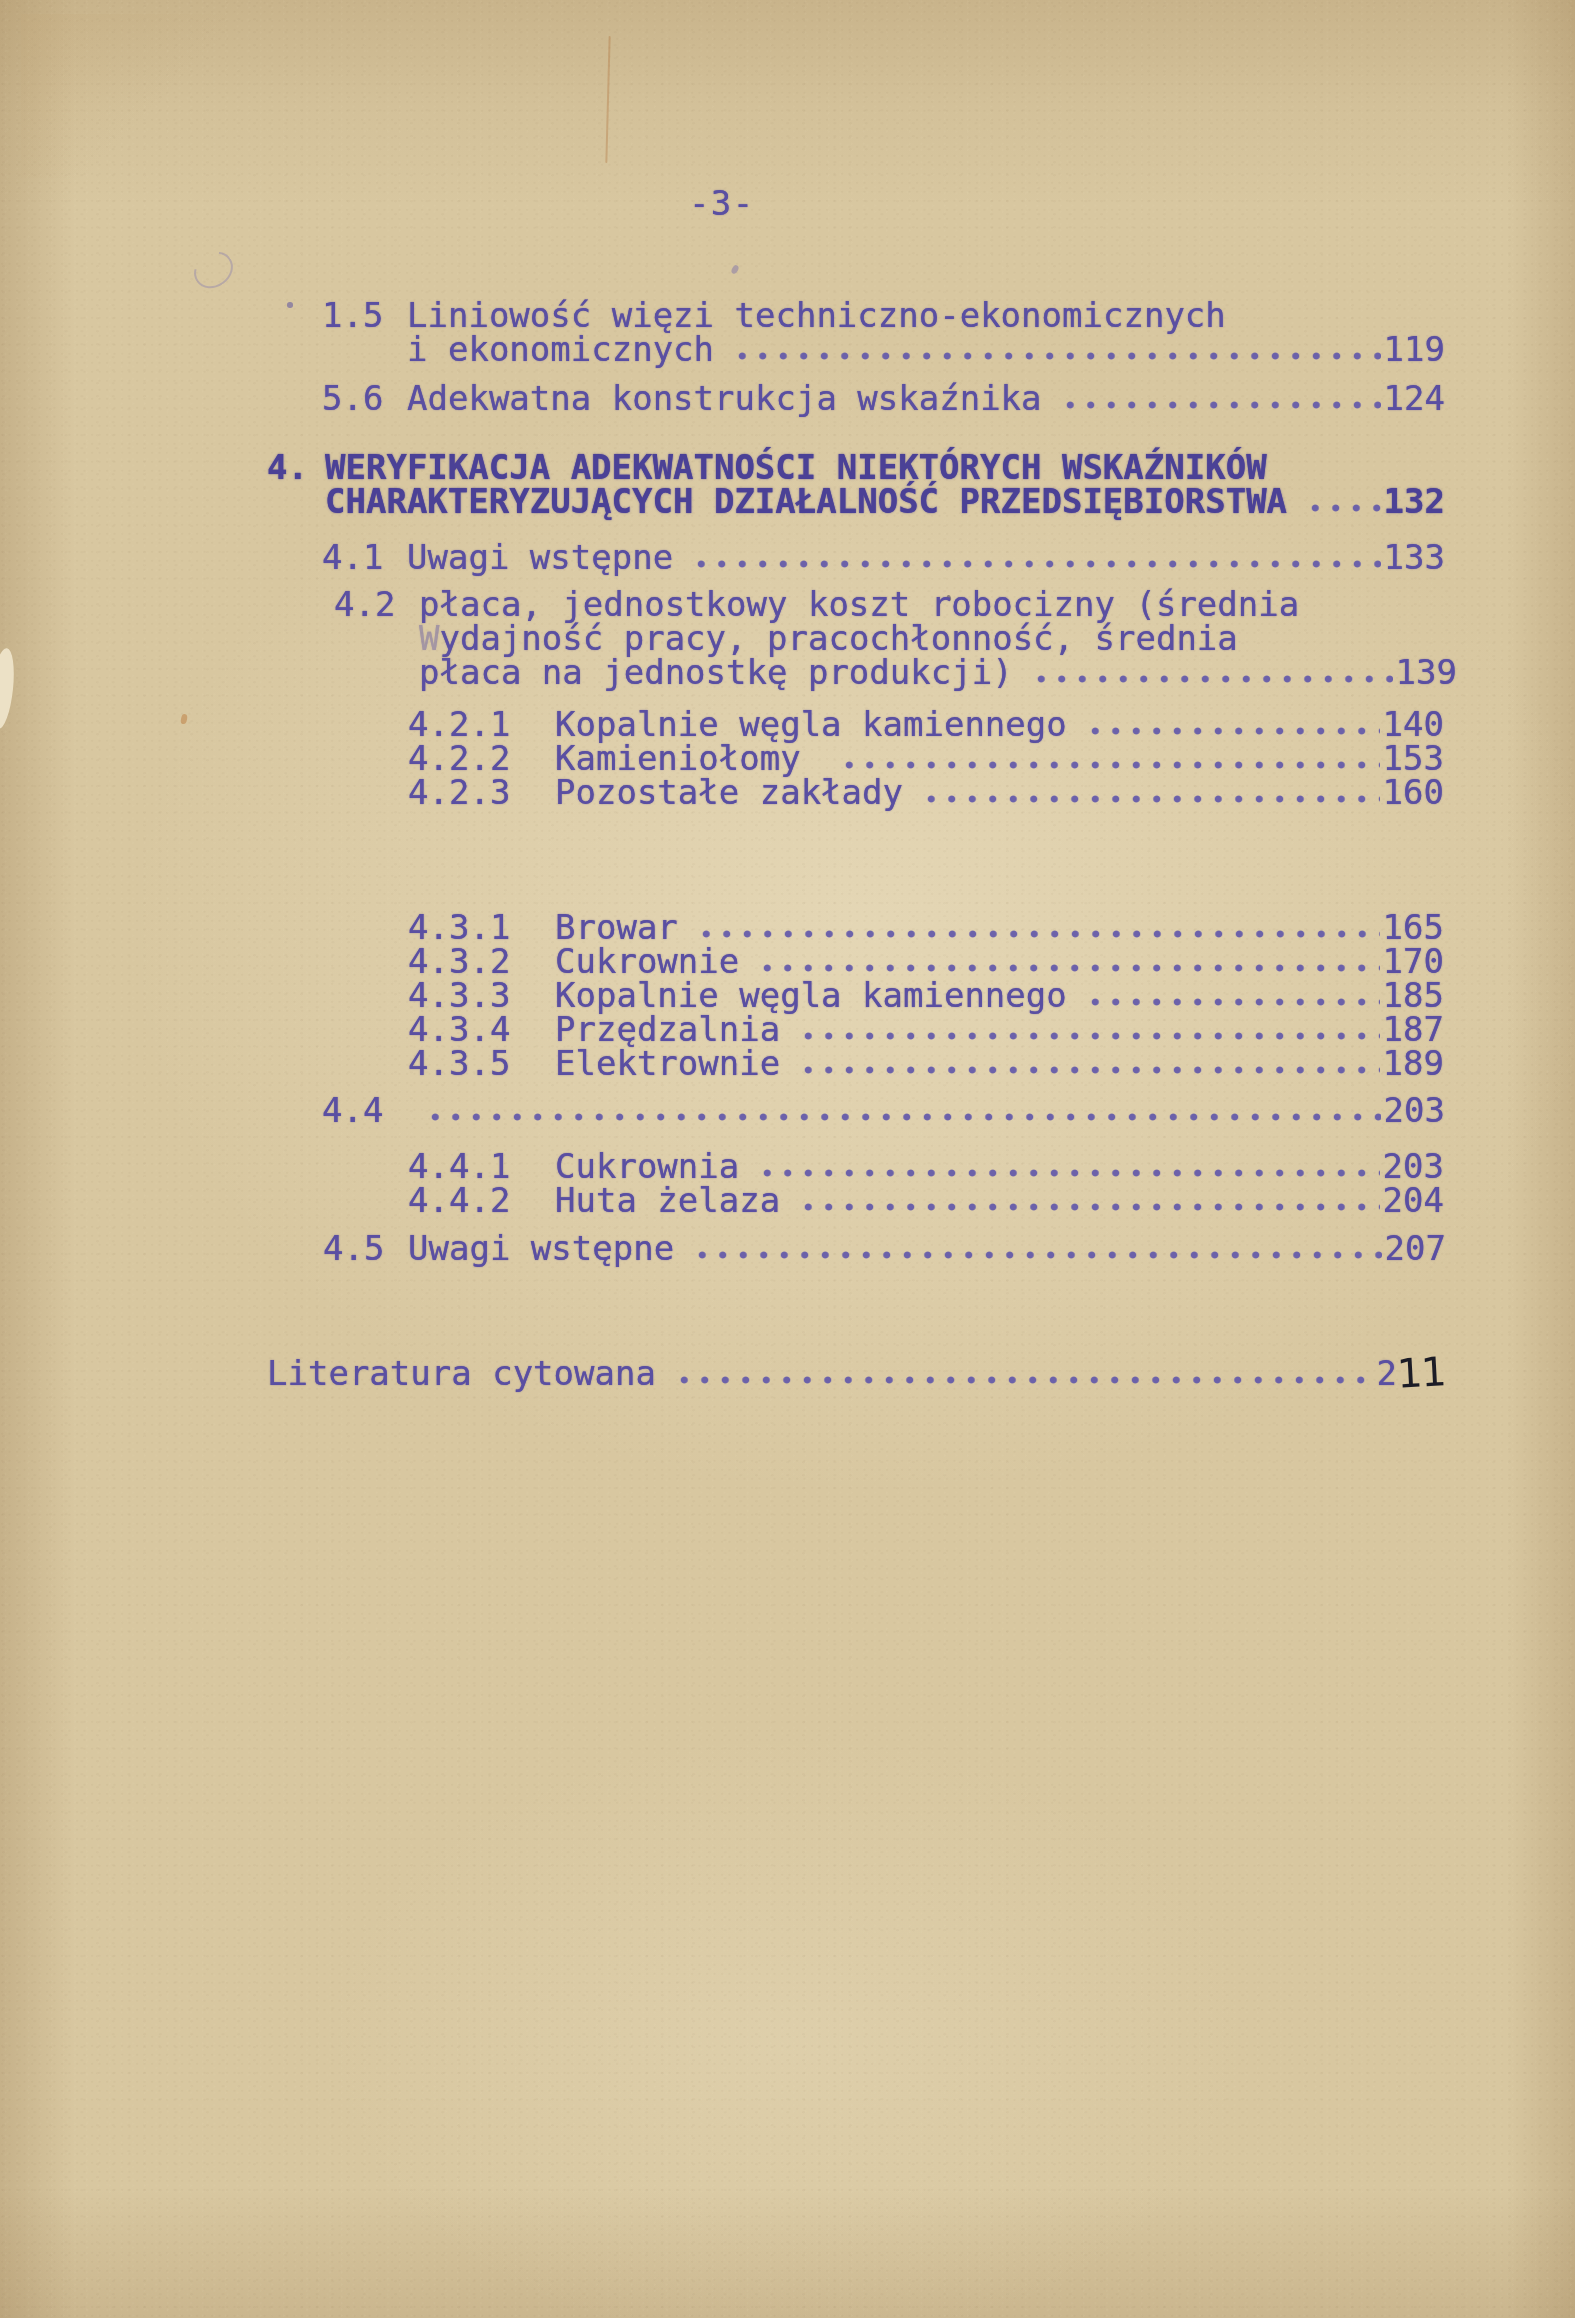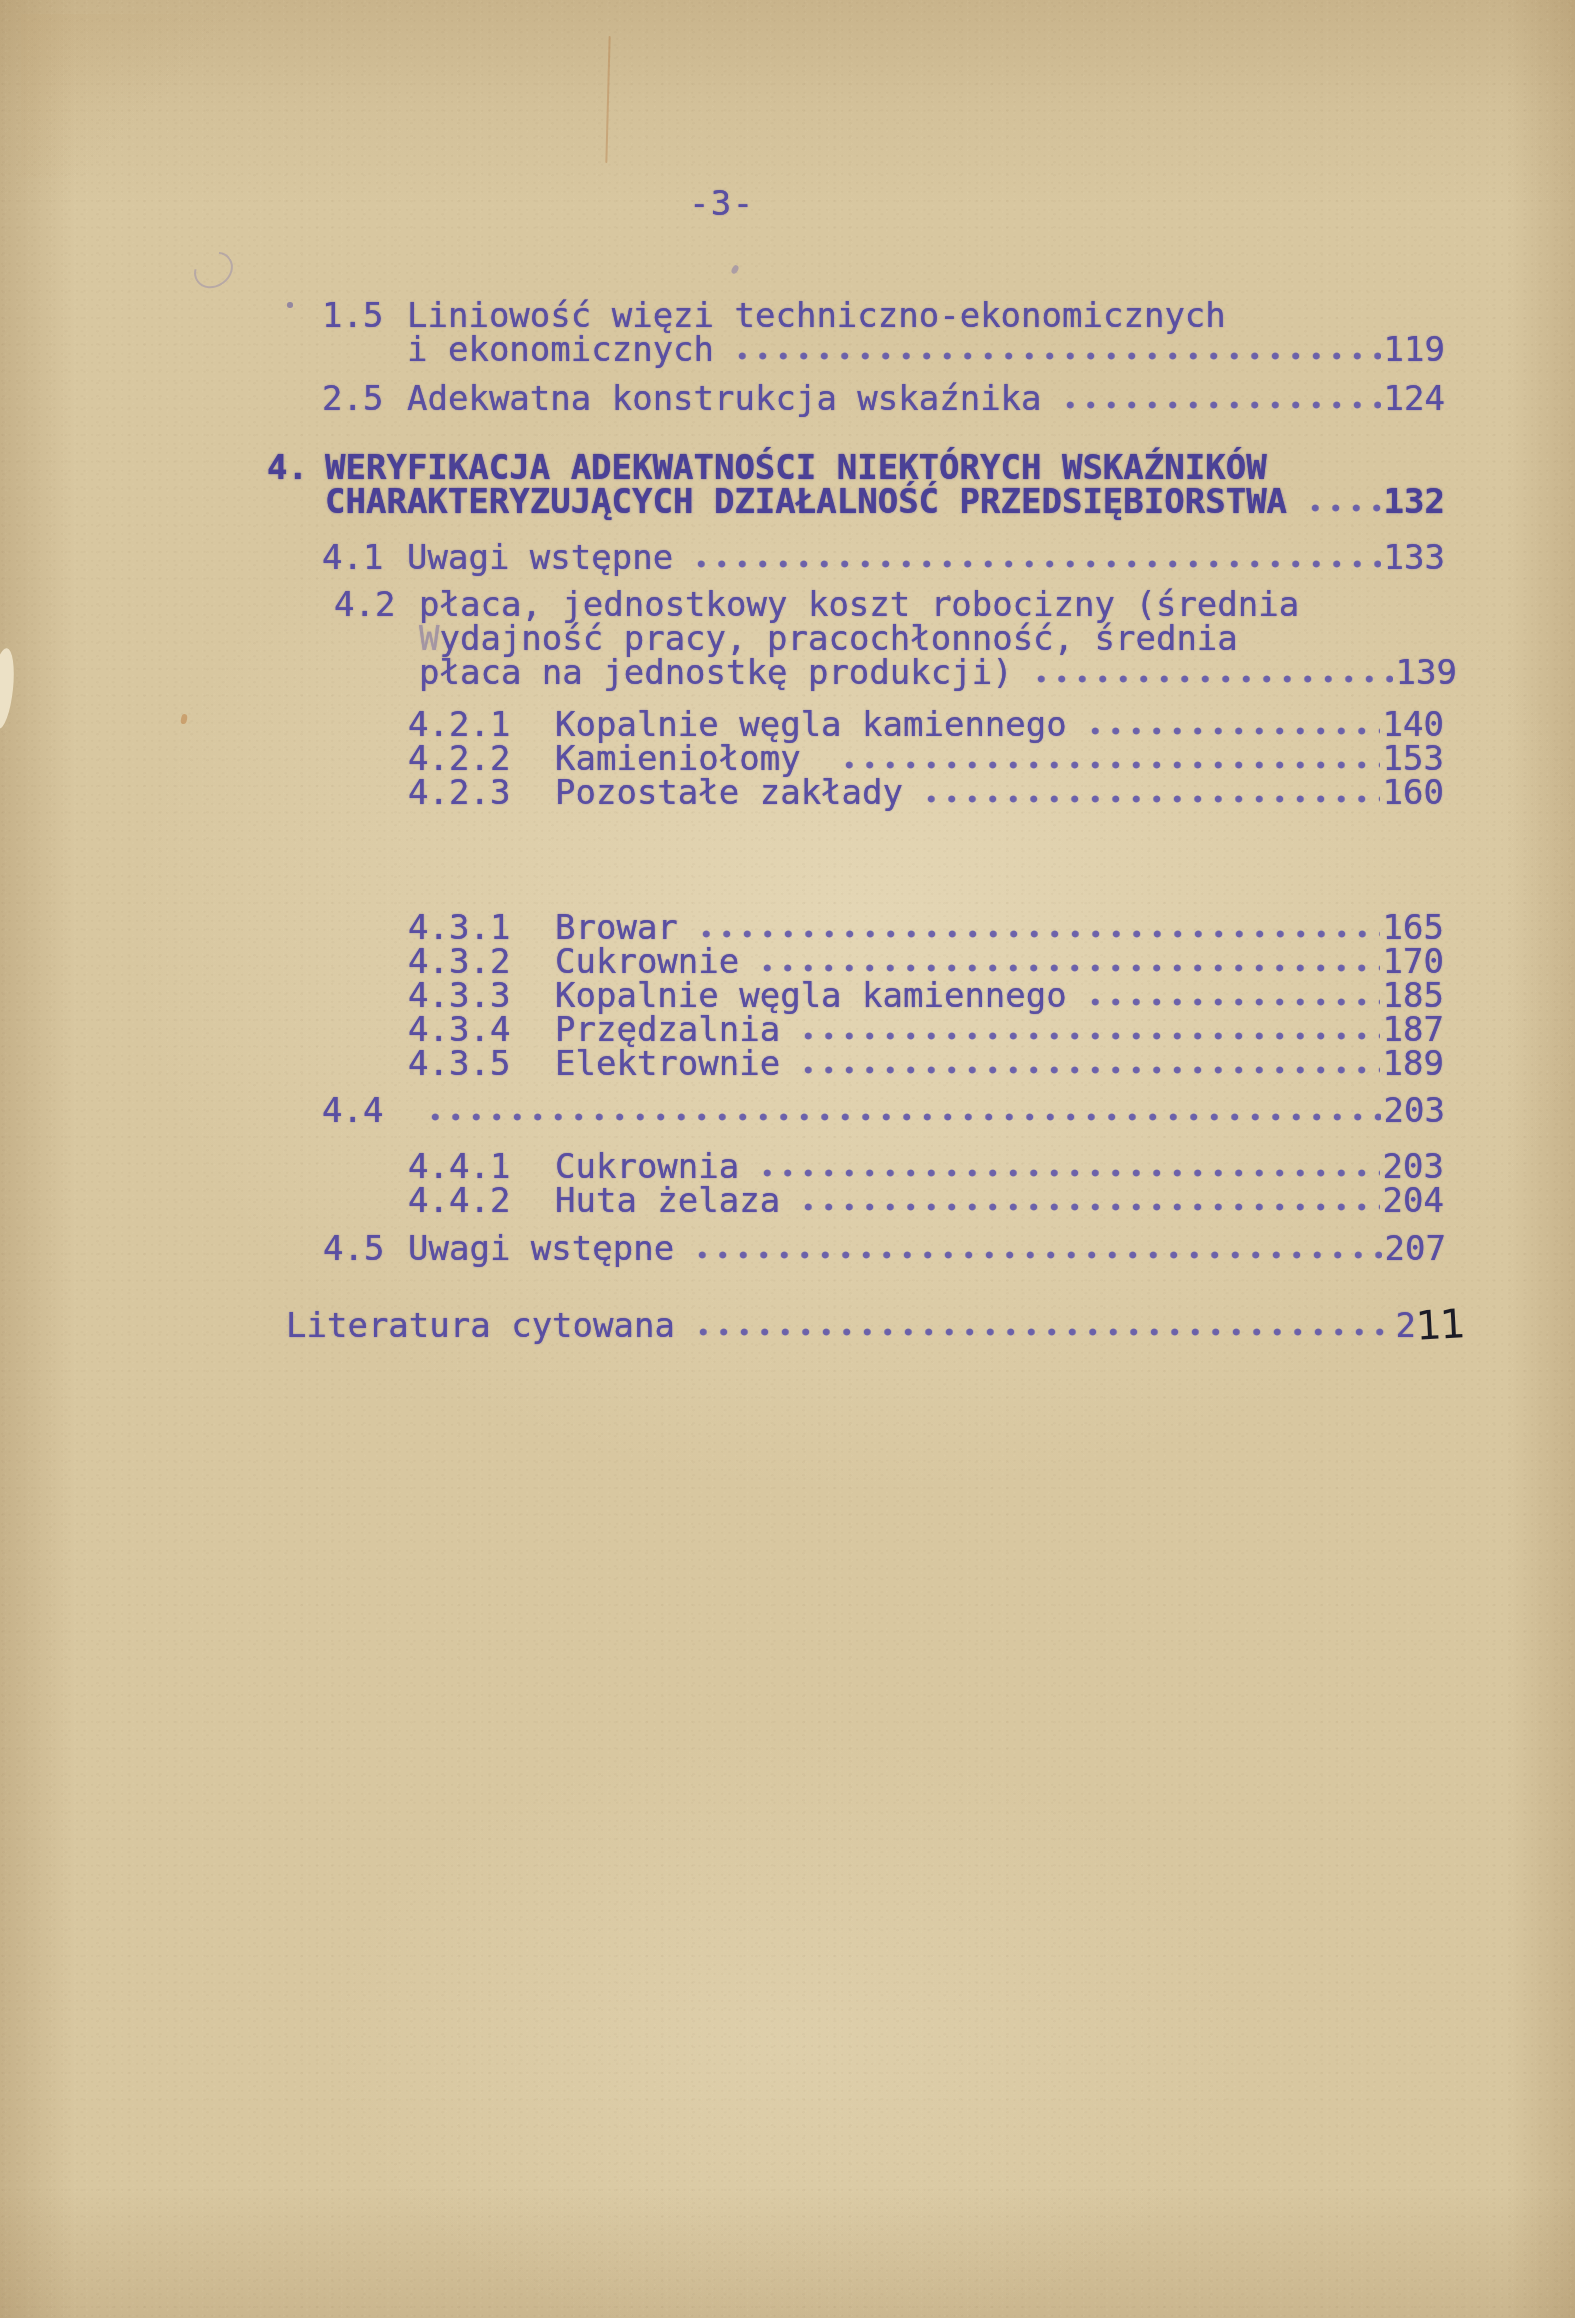--- a/index.html
+++ b/index.html
@@ -103,21 +103,21 @@
         <div class="line">
           <span class="line-text">Liniowość więzi techniczno-ekonomicznych</span>
         </div>
         <div class="line">
           <span class="line-text">i ekonomicznych</span>
           <span class="leader"></span>
           <span class="page-num">119</span>
         </div>
       </div>
       <div class="entry l2" style="left: 407px; top: 381px; width: 1038px;">
-        <span class="num">2.5</span>
+        <span class="num">5.6</span>
         <div class="line">
           <span class="line-text">Adekwatna konstrukcja wskaźnika</span>
           <span class="leader"></span>
           <span class="page-num">124</span>
         </div>
       </div>
       <div class="entry l1 emph" style="left: 325px; top: 450px; width: 1120px;">
         <span class="num">4.</span>
         <div class="line">
           <span class="line-text">WERYFIKACJA ADEKWATNOŚCI NIEKTÓRYCH WSKAŹNIKÓW</span>
@@ -238,21 +238,21 @@
         </div>
       </div>
       <div class="entry l2" style="left: 408px; top: 1231px; width: 1038px;">
         <span class="num">4.5</span>
         <div class="line">
           <span class="line-text">Uwagi wstępne</span>
           <span class="leader"></span>
           <span class="page-num">207</span>
         </div>
       </div>
-      <div class="entry l0" style="left: 267px; top: 1308px; width: 1178px; margin-left: 19px;">
+      <div class="entry l0" style="left: 267px; top: 1356px; width: 1178px;">
         <div class="line">
           <span class="line-text">Literatura cytowana</span>
           <span class="leader"></span>
           <span class="page-num"><span>2</span><span class="page-hand">11</span></span>
         </div>
       </div>
     </div>
 </div>
 
 

